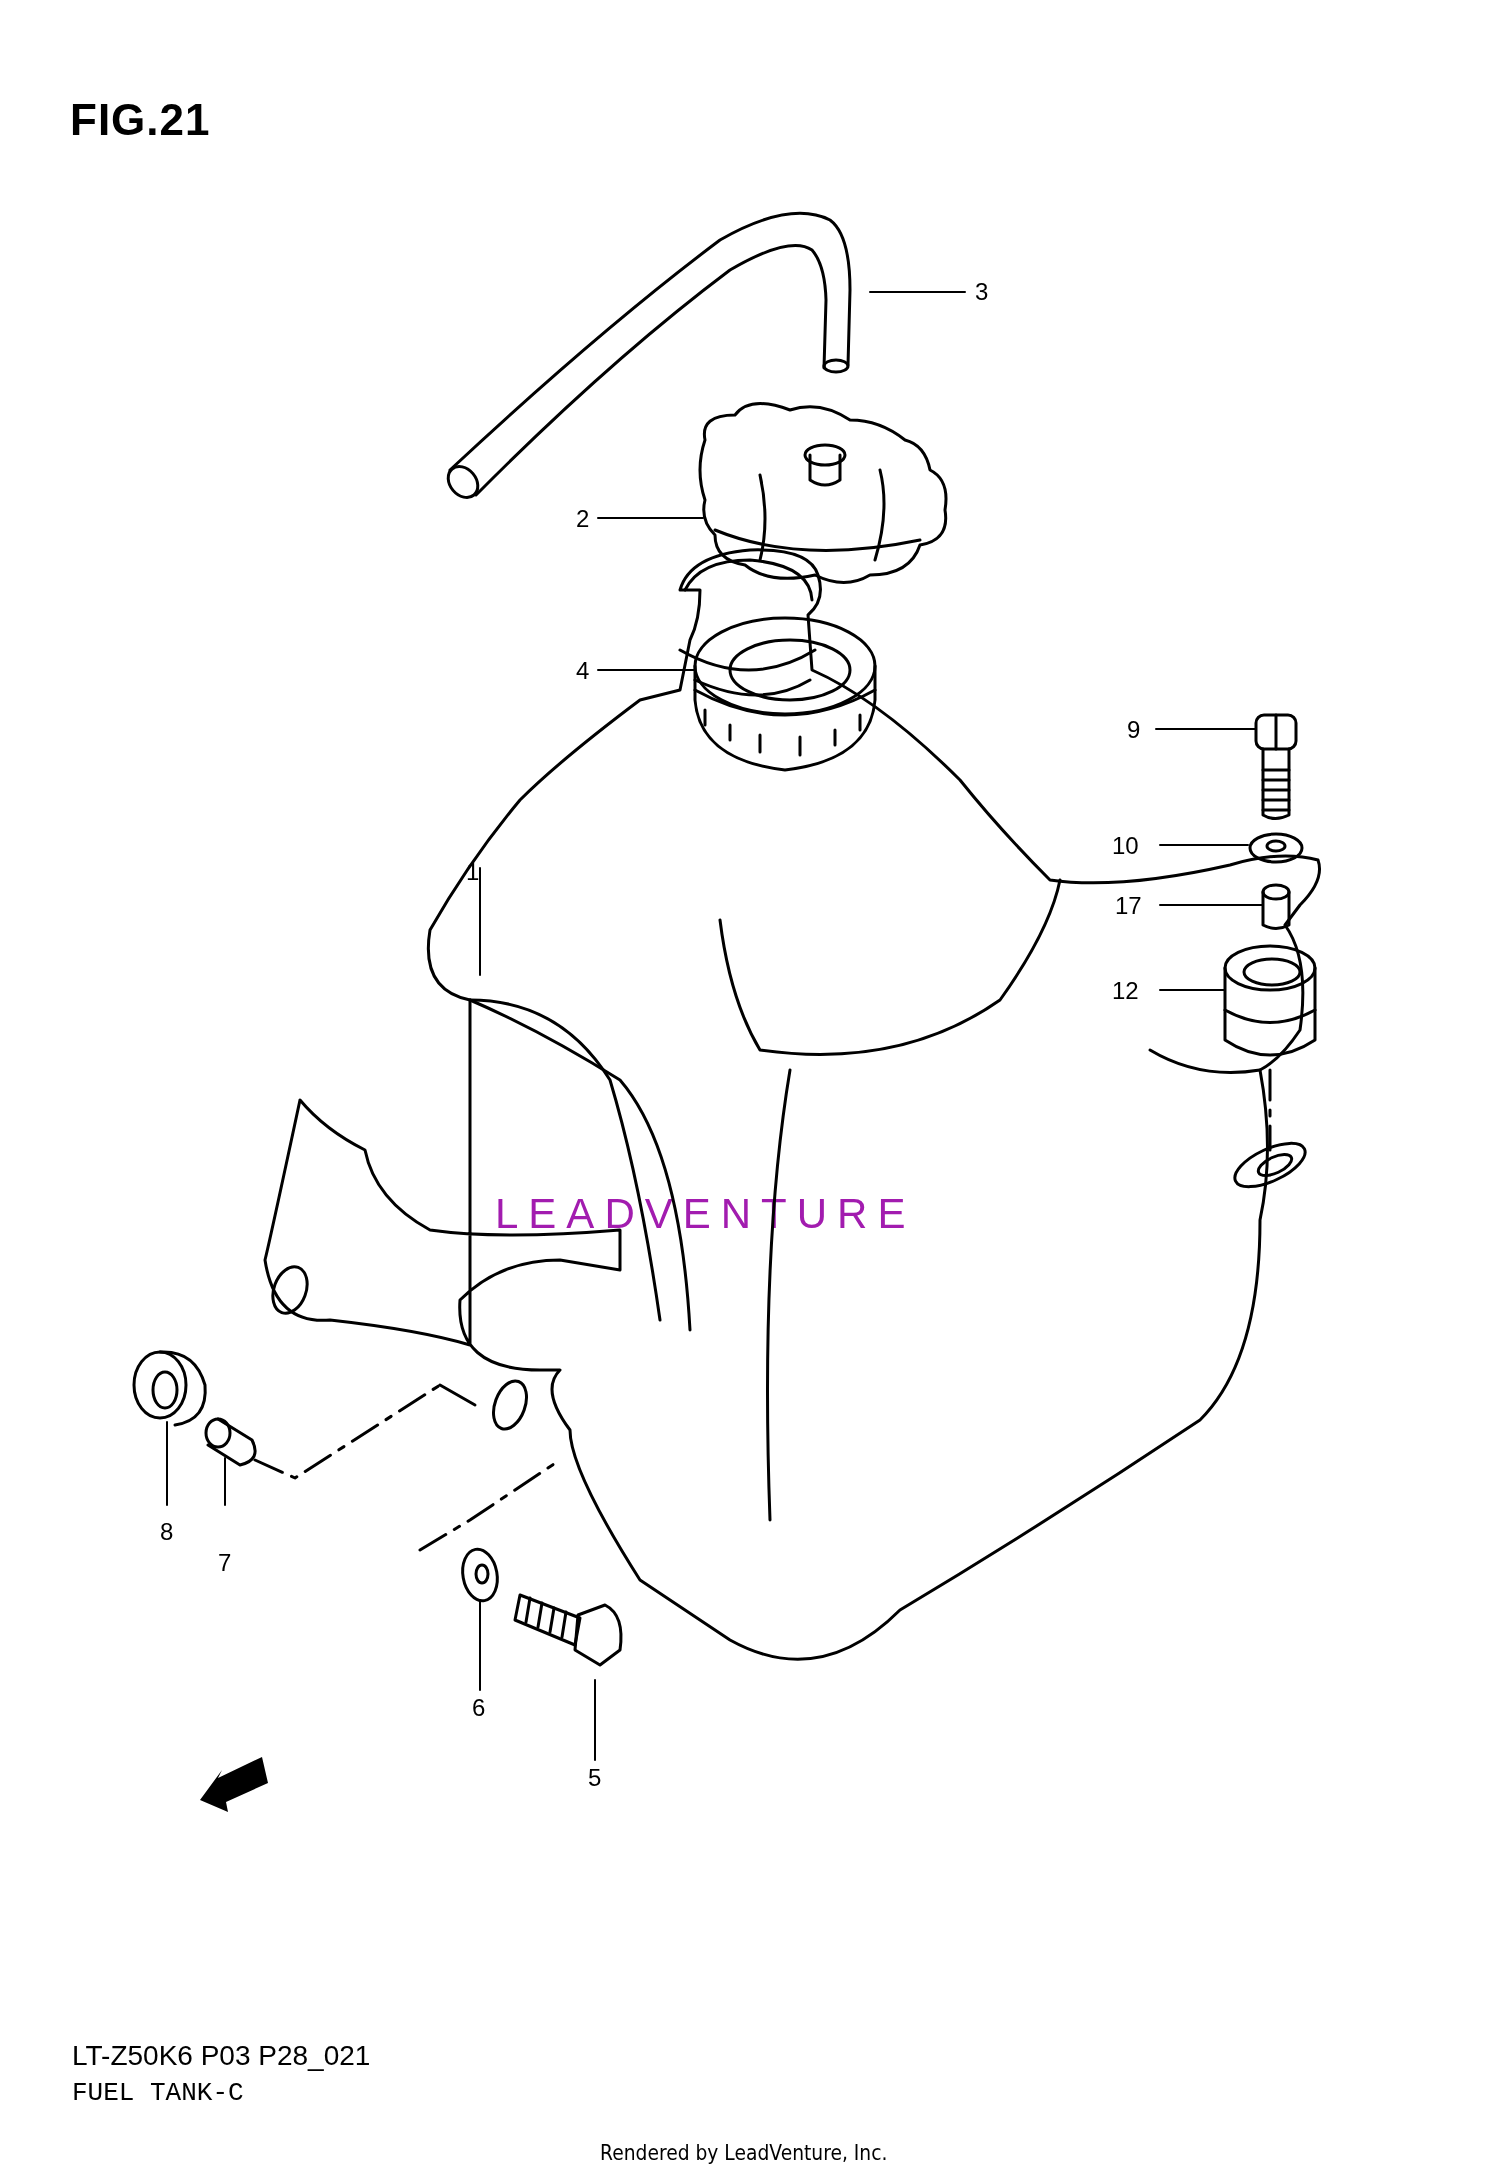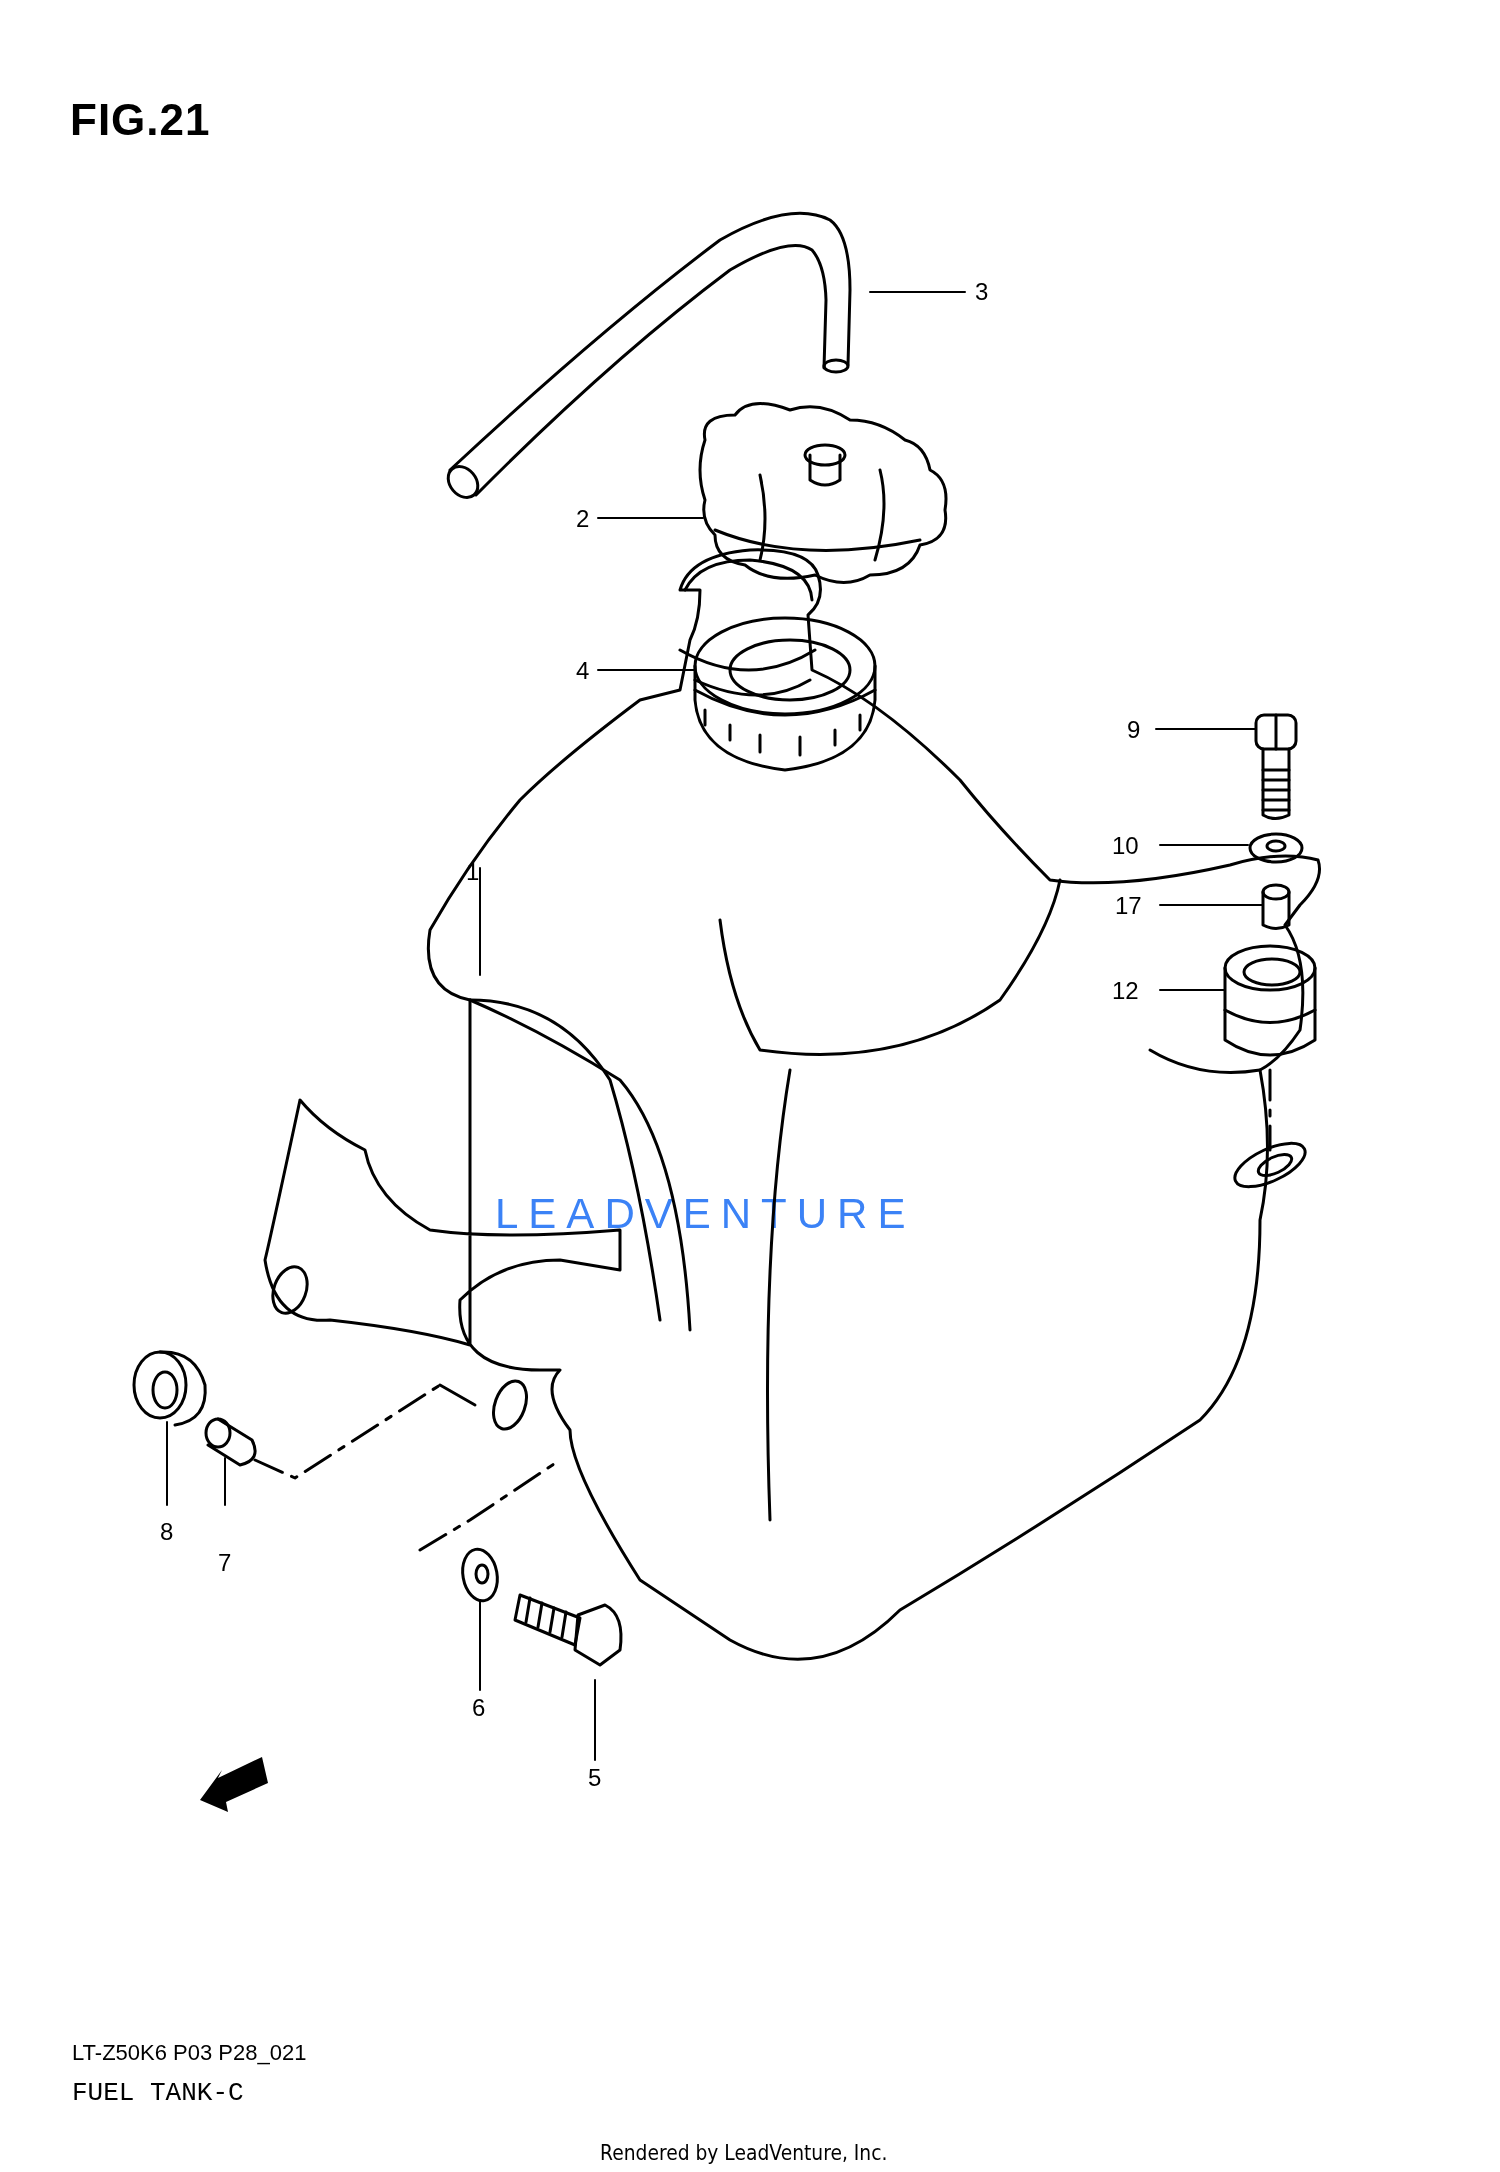--- a/index.html
+++ b/index.html
@@ -1,23 +1,23 @@
 <!DOCTYPE html>
 <html><head>
 <meta charset="utf-8">
 <style>
   html, body { margin: 0; padding: 0; background: #ffffff; }
   body { width: 1500px; height: 2172px; position: relative; overflow: hidden; font-family: "Liberation Sans", sans-serif; color: #000; }
   .fig-title { position: absolute; left: 70px; top: 95px; font-size: 44px; font-weight: bold; letter-spacing: 1px; }
-  .code-line { position: absolute; left: 72px; top: 2040px; font-size: 22px; }
+  .code-line { position: absolute; left: 72px; top: 2040px; font-size: 28px; }
   .name-line { position: absolute; left: 72px; top: 2078px; font-size: 26px; font-family: Liberation Mono, monospace; }
   .footer { position: absolute; left: 600px; top: 2140px; font-size: 22px; font-family: "DejaVu Sans", sans-serif; transform: scaleX(0.85); transform-origin: left; }
   .diagram { position: absolute; left: 0; top: 0; width: 1500px; height: 2172px; }
   .callout { position: absolute; font-size: 24px; }
-  .watermark { position: absolute; left: 495px; top: 1190px; font-size: 42px; letter-spacing: 10px; color: #3b82f6; font-family: "Liberation Sans", sans-serif; }
+  .watermark { position: absolute; left: 495px; top: 1190px; font-size: 42px; letter-spacing: 10px; color: #a21caf; font-family: "Liberation Sans", sans-serif; }
 </style>
 </head>
 <body>
 
 <div class="fig-title">FIG.21</div>
 
 <div class="watermark">LEADVENTURE</div>
 
 <svg class="diagram" viewBox="0 0 1500 2172" xmlns="http://www.w3.org/2000/svg" fill="none" stroke="#000" stroke-width="3" stroke-linecap="round" stroke-linejoin="round">
 

